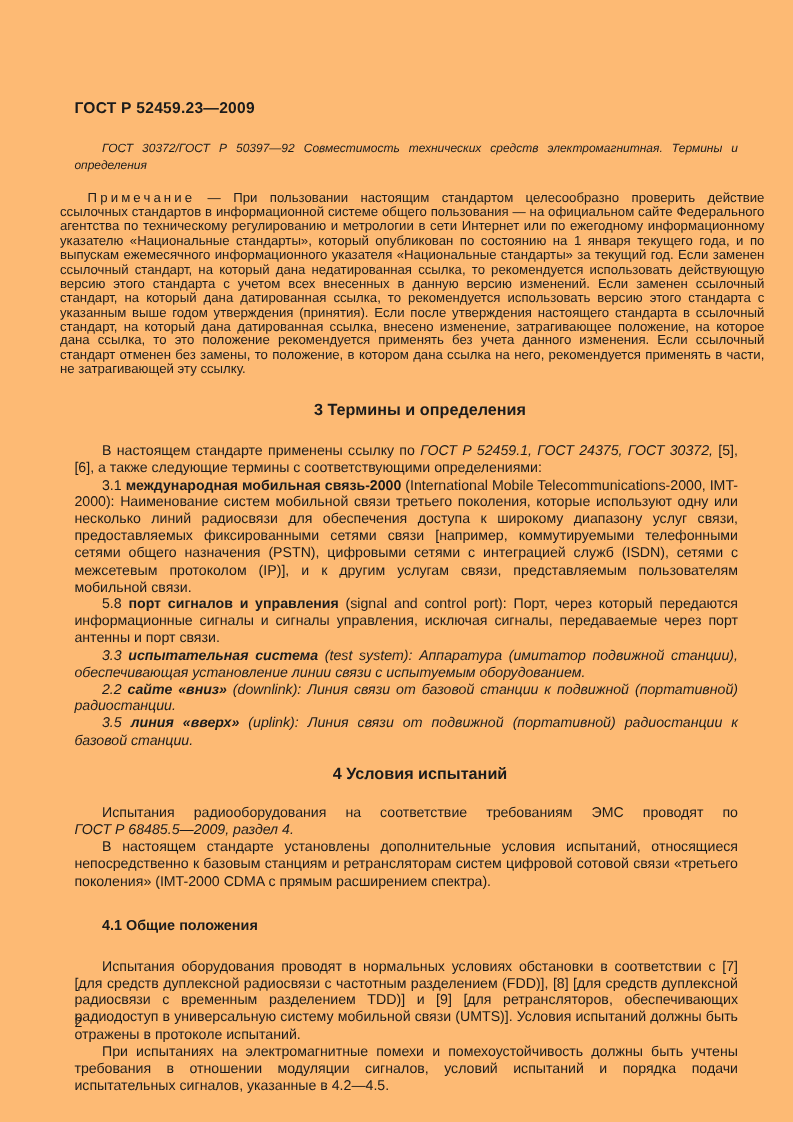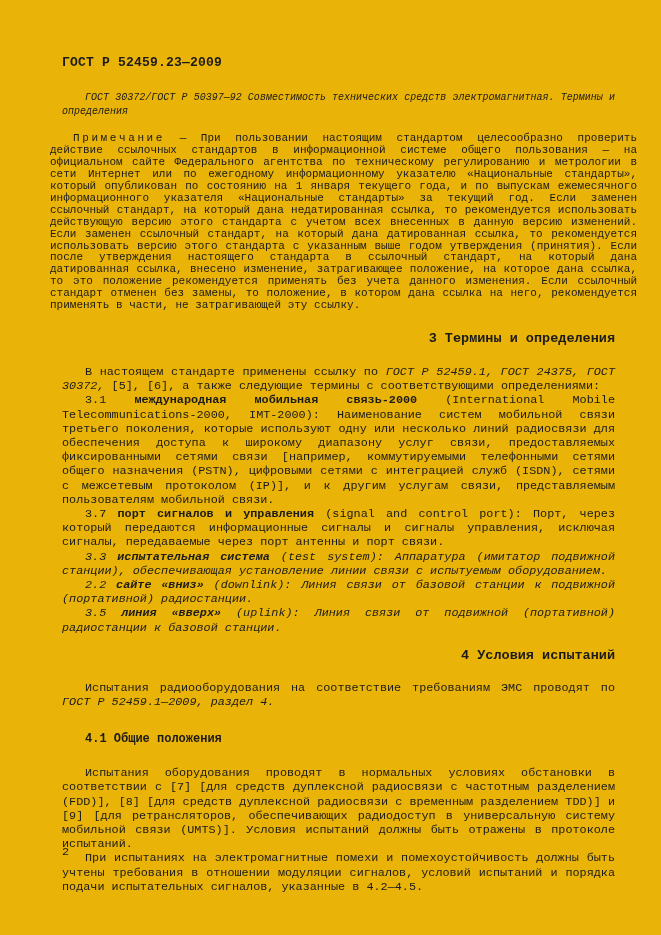--- a/index.html
+++ b/index.html
@@ -1,23 +1,23 @@
 <!DOCTYPE html>
 <html lang="ru"><head>
 <meta charset="utf-8">
 <style>
   html,body{margin:0;padding:0;background:#e8e8e8;}
   .page{
     position:relative;
     width:661px;height:935px;
     margin:0 auto;
-    background:#eab308;
+    background:#fdba74;
     box-sizing:border-box;
-    padding:55px 46px 0 62px;
-    font-family:Liberation Mono, monospace;
+    padding:82px 46px 0 62px;
+    font-family:Liberation Sans, sans-serif;
     color:#1b1b1b;
     overflow:hidden;
   }
   .doc-header{
     font-size:13px;font-weight:bold;letter-spacing:.2px;
     margin:0 0 21px 0;
   }
   .ref-paragraph{
     font-size:10px;line-height:14.2px;
     font-style:italic;
@@ -25,21 +25,21 @@
     margin:0 0 14px 0;
   }
   .note-block{
     font-size:11px;line-height:11.9px;
     text-align:justify;text-indent:23px;
     margin:4px -22px 0 -12px;
   }
   .note-label{letter-spacing:2.6px;}
   .sec-heading{
     font-size:13.5px;font-weight:bold;
-    text-indent:23px;text-align:right;
+    text-indent:23px;text-align:center;
     margin:19px 0 19px 0;
   }
   .sec-heading.sec4{margin:13px 0 18px 0;}
   .sub-heading{
     font-size:12px;font-weight:bold;
     text-indent:23px;
     margin:23px 0 20px 0;
   }
   .para{
     font-size:11.8px;line-height:14.2px;
@@ -65,32 +65,33 @@
   <p class="ref-paragraph"><span>ГОСТ 30372/ГОСТ Р 50397—92 Совместимость технических средств электромагнитная. Термины и определения</span></p>
 
   <p class="note-block"><span class="note-label">Примечание</span><span> — При пользовании настоящим стандартом целесообразно проверить действие ссылочных стандартов в информационной системе общего пользования — на официальном сайте Федерального агентства по техническому регулированию и метрологии в сети Интернет или по ежегодному информационному указателю «Национальные стандарты», который опубликован по состоянию на 1 января текущего года, и по выпускам ежемесячного информационного указателя «Национальные стандарты» за текущий год. Если заменен ссылочный стандарт, на который дана недатированная ссылка, то рекомендуется использовать действующую версию этого стандарта с учетом всех внесенных в данную версию изменений. Если заменен ссылочный стандарт, на который дана датированная ссылка, то рекомендуется использовать версию этого стандарта с указанным выше годом утверждения (принятия). Если после утверждения настоящего стандарта в ссылочный стандарт, на который дана датированная ссылка, внесено изменение, затрагивающее положение, на которое дана ссылка, то это положение рекомендуется применять без учета данного изменения. Если ссылочный стандарт отменен без замены, то положение, в котором дана ссылка на него, рекомендуется применять в части, не затрагивающей эту ссылку.</span></p>
 
   <h2 class="sec-heading">3 Термины и определения</h2>
 
   <p class="para"><span>В настоящем стандарте применены ссылку по </span><span class="i">ГОСТ Р 52459.1, ГОСТ 24375, ГОСТ 30372,</span><span> [5], [6], а также следующие термины с соответствующими определениями:</span></p>
 
   <p class="para"><span>3.1 </span><span class="b">международная мобильная связь-2000</span><span> (International Mobile Telecommunications-2000, IMT-2000): Наименование систем мобильной связи третьего поколения, которые используют одну или несколько линий радиосвязи для обеспечения доступа к широкому диапазону услуг связи, предоставляемых фиксированными сетями связи [например, коммутируемыми телефонными сетями общего назначения (PSTN), цифровыми сетями с интеграцией служб (ISDN), сетями с межсетевым протоколом (IP)], и к другим услугам связи, представляемым пользователям мобильной связи.</span></p>
 
-  <p class="para"><span>3.7 </span><span class="b">порт сигналов и управления</span><span> (signal and control port): Порт, через который передаются информационные сигналы и сигналы управления, исключая сигналы, передаваемые через порт антенны и порт связи.</span></p>
+  <p class="para"><span>5.8 </span><span class="b">порт сигналов и управления</span><span> (signal and control port): Порт, через который передаются информационные сигналы и сигналы управления, исключая сигналы, передаваемые через порт антенны и порт связи.</span></p>
 
   <p class="para italic-def"><span>3.3 </span><span class="b">испытательная система</span><span> (test system): Аппаратура (имитатор подвижной станции), обеспечивающая установление линии связи с испытуемым оборудованием.</span></p>
 
   <p class="para italic-def"><span>2.2 </span><span class="b">сайте «вниз»</span><span> (downlink): Линия связи от базовой станции к подвижной (портативной) радиостанции.</span></p>
 
   <p class="para italic-def"><span>3.5 </span><span class="b">линия «вверх»</span><span> (uplink): Линия связи от подвижной (портативной) радиостанции к базовой станции.</span></p>
 
   <h2 class="sec-heading sec4">4 Условия испытаний</h2>
 
-  <p class="para"><span>Испытания радиооборудования на соответствие требованиям ЭМС проводят по </span><span class="i nowrap">ГОСТ Р 52459.1—2009, раздел 4.</span></p>
+  <p class="para"><span>Испытания радиооборудования на соответствие требованиям ЭМС проводят по </span><span class="i nowrap">ГОСТ Р 68485.5—2009, раздел 4.</span></p>
 
+  <p class="para">В настоящем стандарте установлены дополнительные условия испытаний, относящиеся непосредственно к базовым станциям и ретрансляторам систем цифровой сотовой связи «третьего поколения» (IMT-2000 CDMA с прямым расширением спектра).</p>
 
   <h3 class="sub-heading">4.1 Общие положения</h3>
 
   <p class="para">Испытания оборудования проводят в нормальных условиях обстановки в соответствии с [7] [для средств дуплексной радиосвязи с частотным разделением (FDD)], [8] [для средств дуплексной радиосвязи с временным разделением TDD)] и [9] [для ретрансляторов, обеспечивающих радиодоступ в универсальную систему мобильной связи (UMTS)]. Условия испытаний должны быть отражены в протоколе испытаний.</p>
 
   <p class="para">При испытаниях на электромагнитные помехи и помехоустойчивость должны быть учтены требования в отношении модуляции сигналов, условий испытаний и порядка подачи испытательных сигналов, указанные в 4.2—4.5.</p>
 
 
   <div class="page-number">2</div>
 

